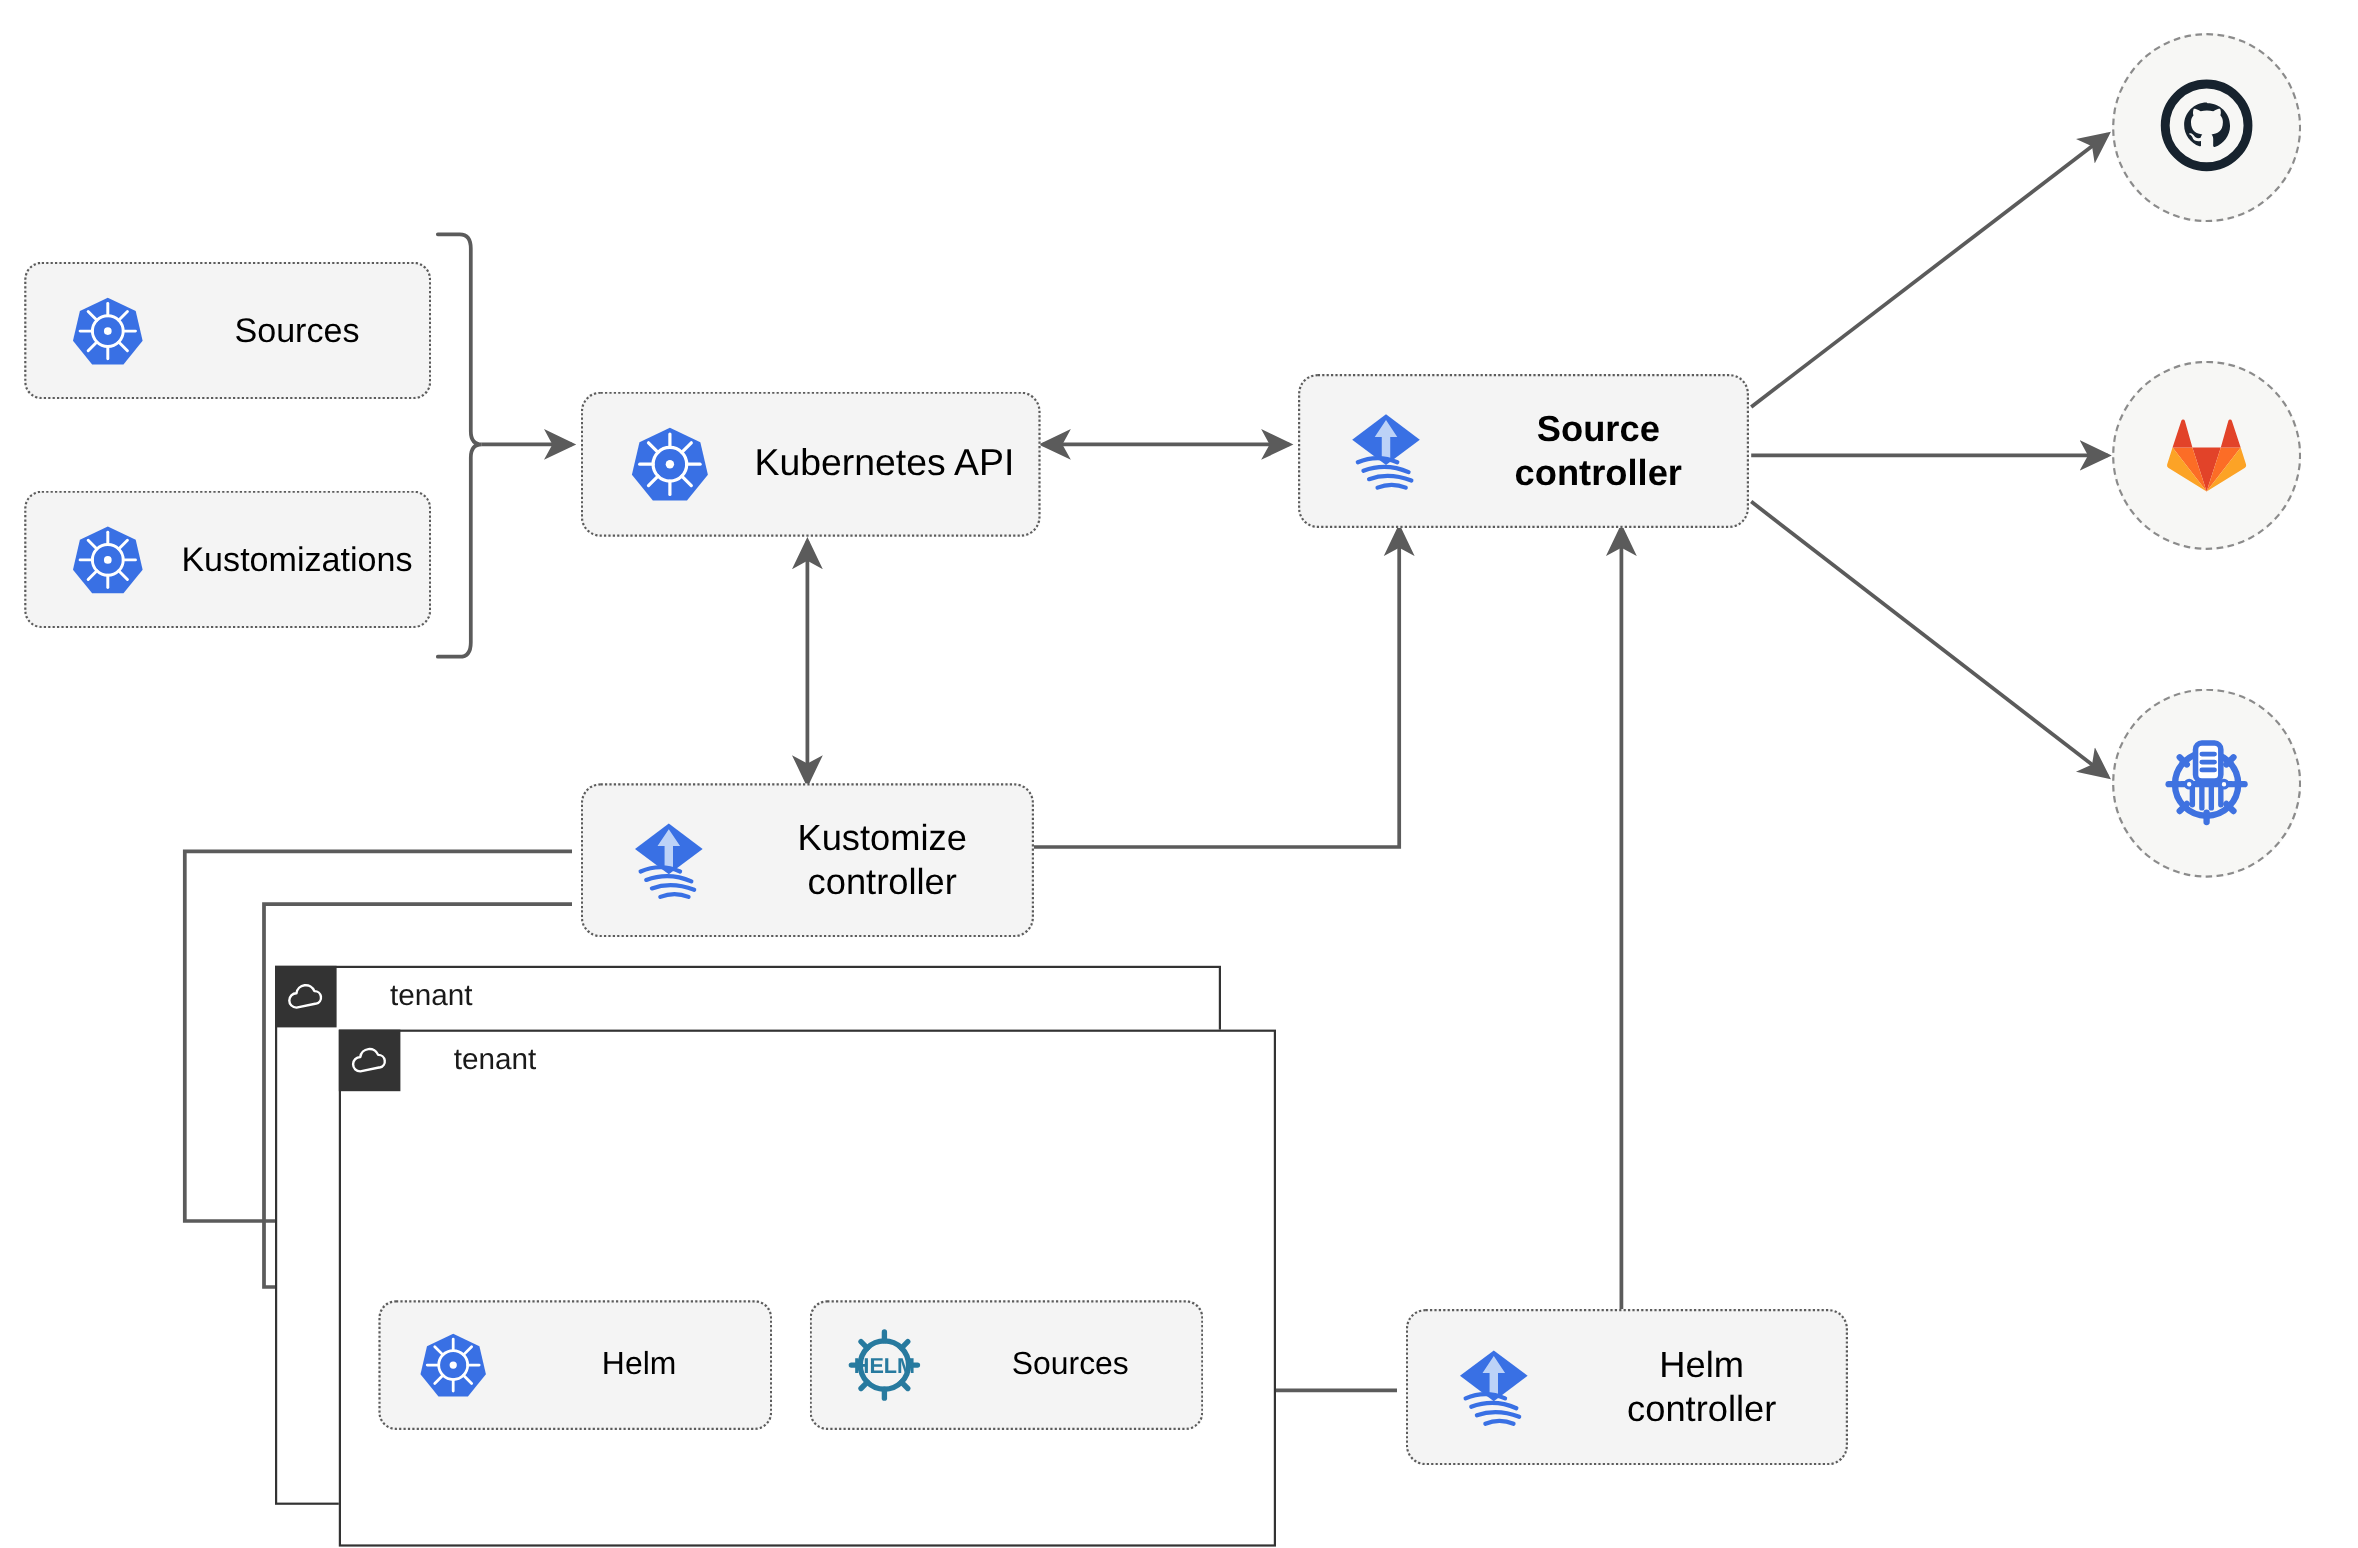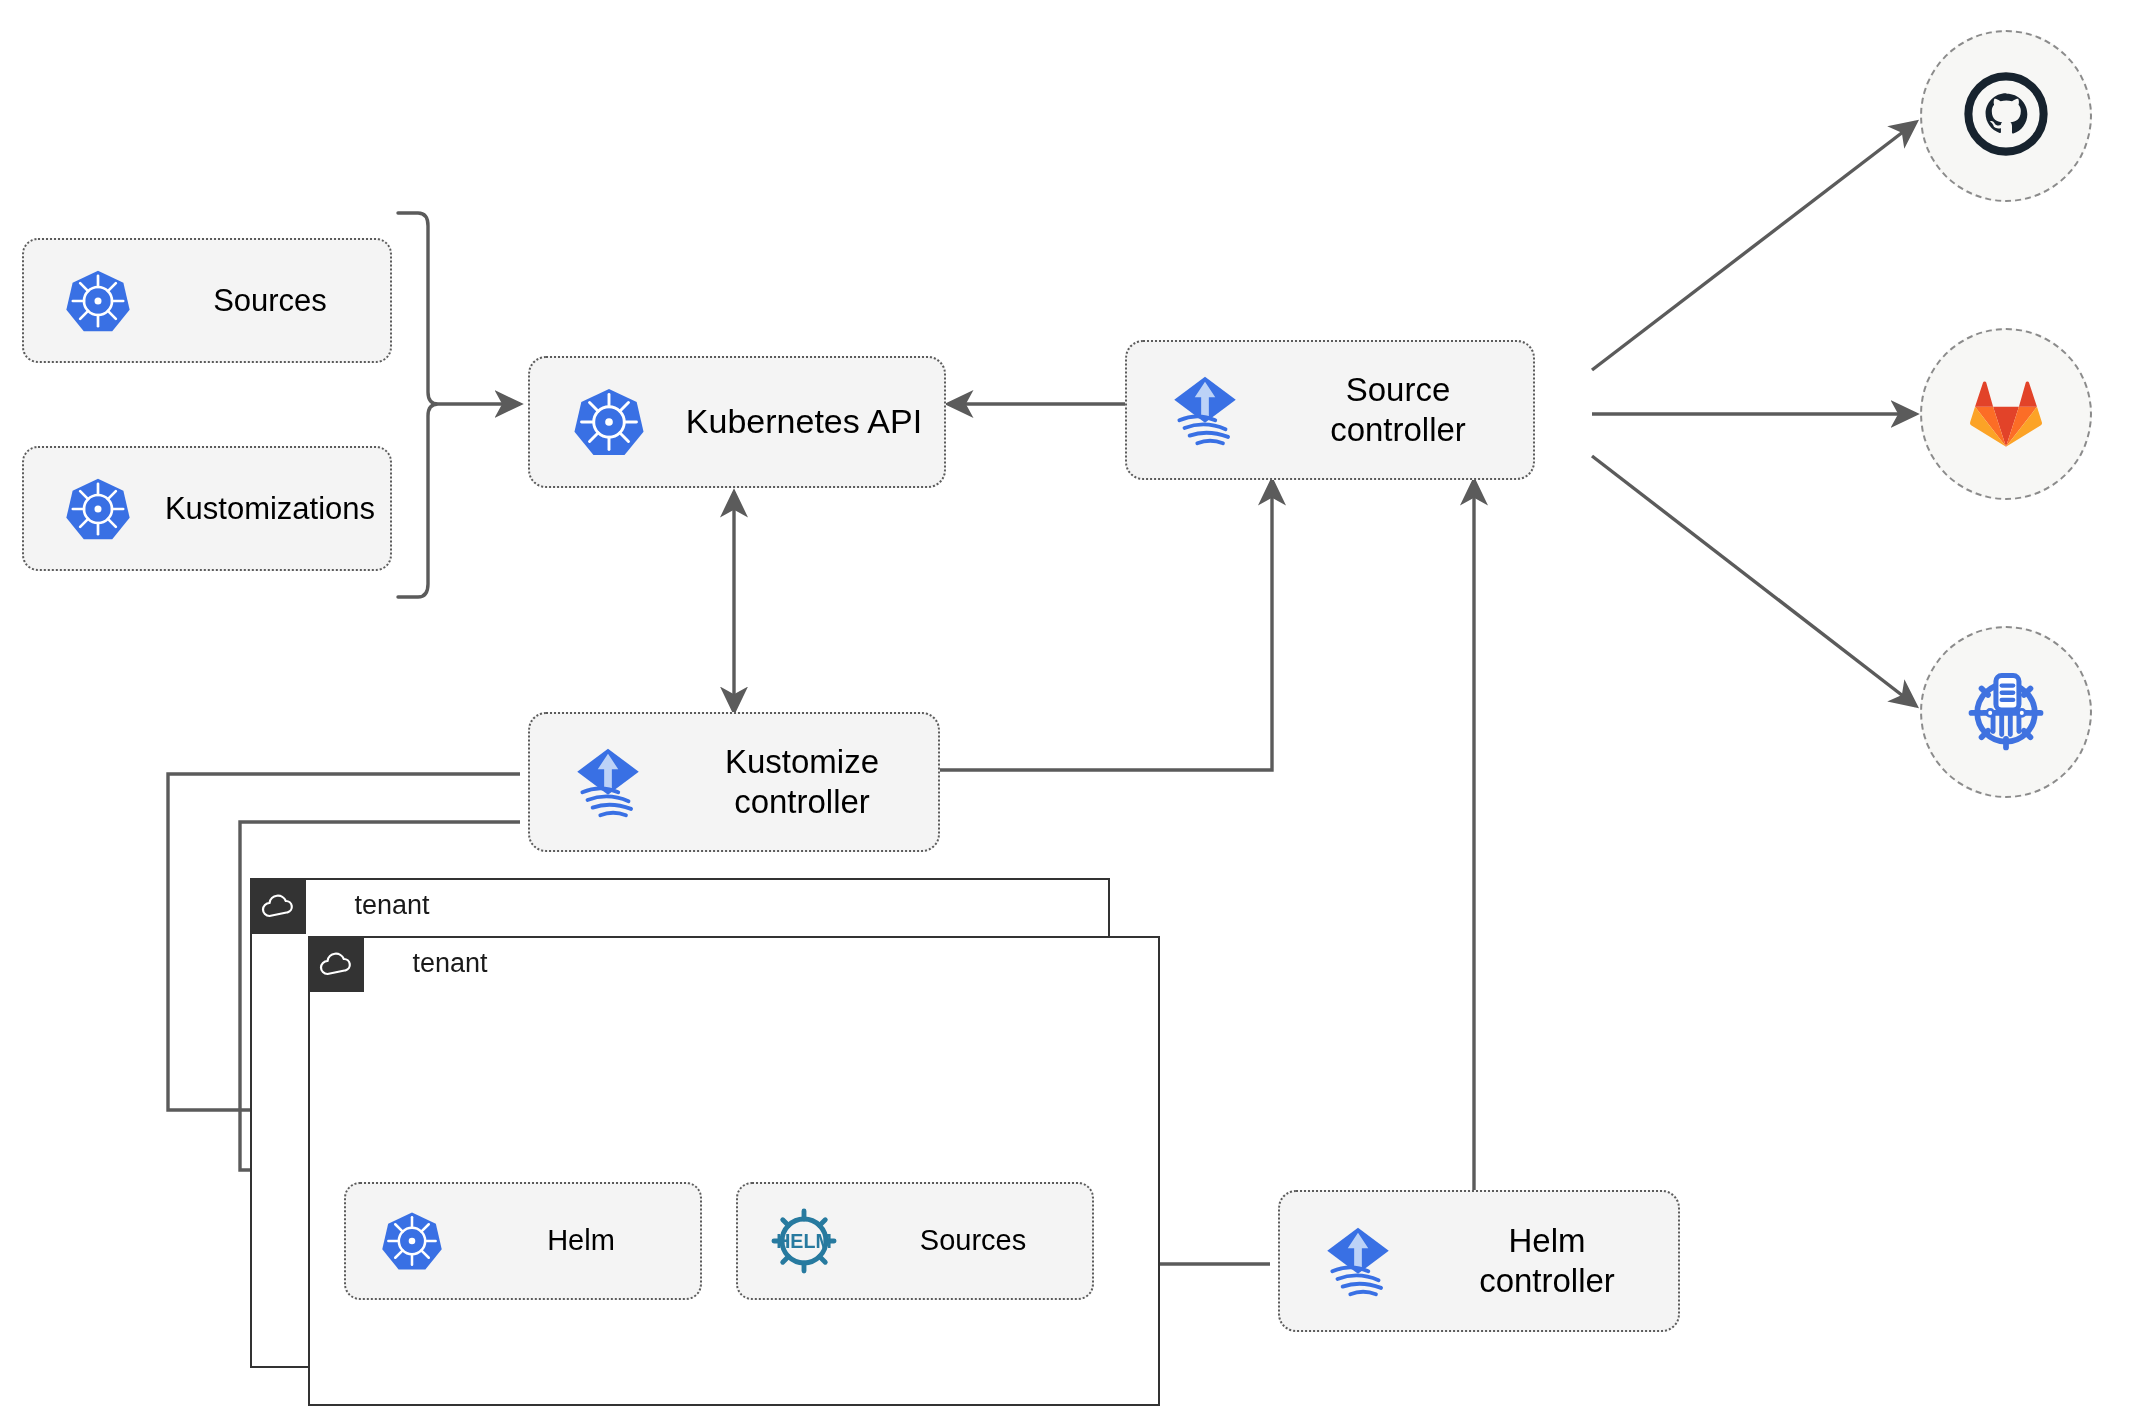--- a/index.html
+++ b/index.html
@@ -200,21 +200,21 @@
             <path d="M41.6 41.6 L49.3 49.3"></path>
           <path d="M49.3 14.7 L41.6 22.4"></path>
             <path d="M22.4 41.6 L14.7 49.3"></path>
         </g>
         <circle cx="32" cy="32" r="3.4" fill="#ffffff"></circle>
       </svg>
     </span>
     <span class="label">Kubernetes API</span>
   </div>
 
-  <div class="node ctrl" style="left:1125px; top:340px; width:410px; height:140px;">
+  <div class="node ctrl" style="left:1180px; top:340px; width:410px; height:140px;font-weight:bold;">
     <span class="ico" style="width:116px; margin-left:20px;">
       <svg width="82" height="82" viewBox="0 0 64 64">
         <path d="M32 6 L56 24 L32 42 L8 24 Z" fill="#3970e4"></path>
         <path d="M32 10 L40 22 L35 22 L35 38 L29 38 L29 22 L24 22 Z" fill="#bcd2f7"></path>
         <g fill="none" stroke="#3970e4" stroke-width="3" stroke-linecap="round">
           <path d="M12 40 Q 26 34 40 40"></path>
           <path d="M16 46 Q 32 40 48 47"></path>
           <path d="M20 52 Q 34 47 50 53"></path>
           <path d="M26 58 Q 36 54 46 58"></path>
         </g>

